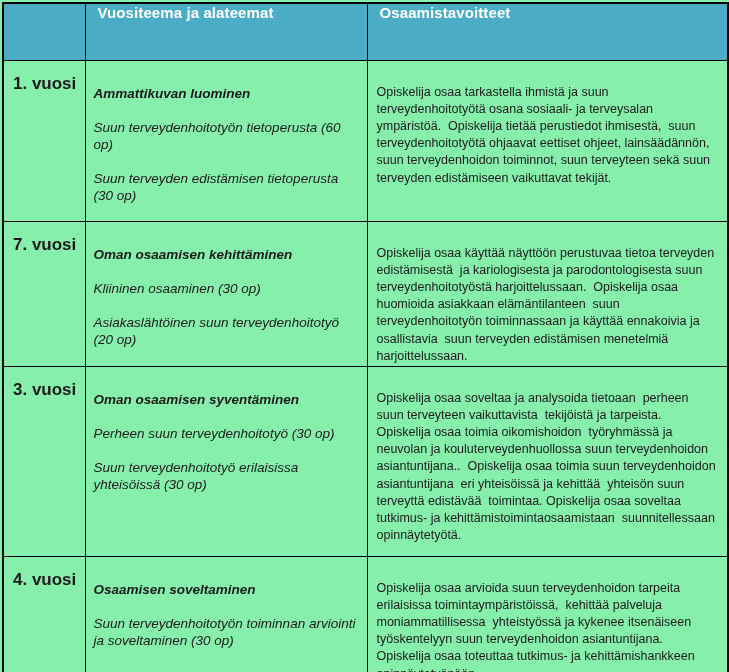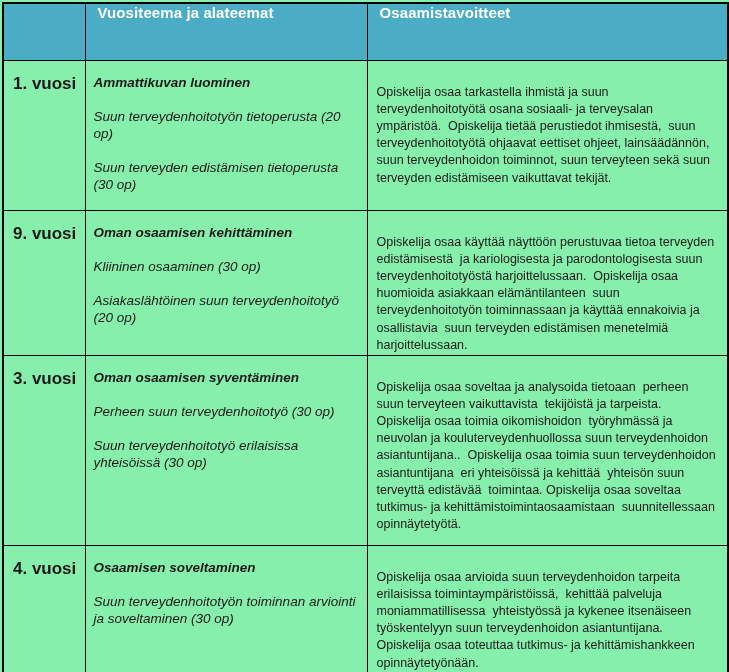--- a/index.html
+++ b/index.html
@@ -53,21 +53,21 @@
   }
   td.year-cell {
     font-size: 17px;
     font-weight: bold;
     padding: 13px 4px 0 9px;
   }
   td.themes-cell {
     font-size: 13.5px;
     font-style: italic;
     line-height: 17px;
-    padding: 13px 8px 0 8px;
+    padding: 24px 8px 0 8px;
   }
   .theme-title {
     font-weight: bold;
     margin: 0 0 17px 0;
   }
   .course {
     margin: 0 0 17px 0;
   }
   td.objectives-cell {
     font-size: 12.5px;
@@ -91,27 +91,27 @@
         <th class="hdr"></th>
         <th class="hdr">Vuositeema ja alateemat</th>
         <th class="hdr">Osaamistavoitteet</th>
       </tr>
     </thead>
     <tbody>
       <tr class="row-1">
         <td class="year-cell">1. vuosi</td>
         <td class="themes-cell">
           <p class="theme-title">Ammattikuvan luominen</p>
-          <p class="course">Suun terveydenhoitotyön tietoperusta (20 op)</p>
+          <p class="course">Suun terveydenhoitotyön tietoperusta (60 op)</p>
           <p class="course">Suun terveyden edistämisen tietoperusta (30 op)</p>
         </td>
         <td class="objectives-cell">Opiskelija osaa tarkastella ihmistä ja suun terveydenhoitotyötä osana sosiaali- ja terveysalan ympäristöä.  Opiskelija tietää perustiedot ihmisestä,  suun terveydenhoitotyötä ohjaavat eettiset ohjeet, lainsäädännön, suun terveydenhoidon toiminnot, suun terveyteen sekä suun terveyden edistämiseen vaikuttavat tekijät.</td>
       </tr>
       <tr class="row-2">
-        <td class="year-cell">9. vuosi</td>
+        <td class="year-cell">7. vuosi</td>
         <td class="themes-cell">
           <p class="theme-title">Oman osaamisen kehittäminen</p>
           <p class="course">Kliininen osaaminen (30 op)</p>
           <p class="course">Asiakaslähtöinen suun terveydenhoitotyö (20 op)</p>
         </td>
         <td class="objectives-cell">Opiskelija osaa käyttää näyttöön perustuvaa tietoa terveyden edistämisestä  ja kariologisesta ja parodontologisesta suun terveydenhoitotyöstä harjoittelussaan.  Opiskelija osaa huomioida asiakkaan elämäntilanteen  suun terveydenhoitotyön toiminnassaan ja käyttää ennakoivia ja osallistavia  suun terveyden edistämisen menetelmiä harjoittelussaan.</td>
       </tr>
       <tr class="row-3">
         <td class="year-cell">3. vuosi</td>
         <td class="themes-cell">

